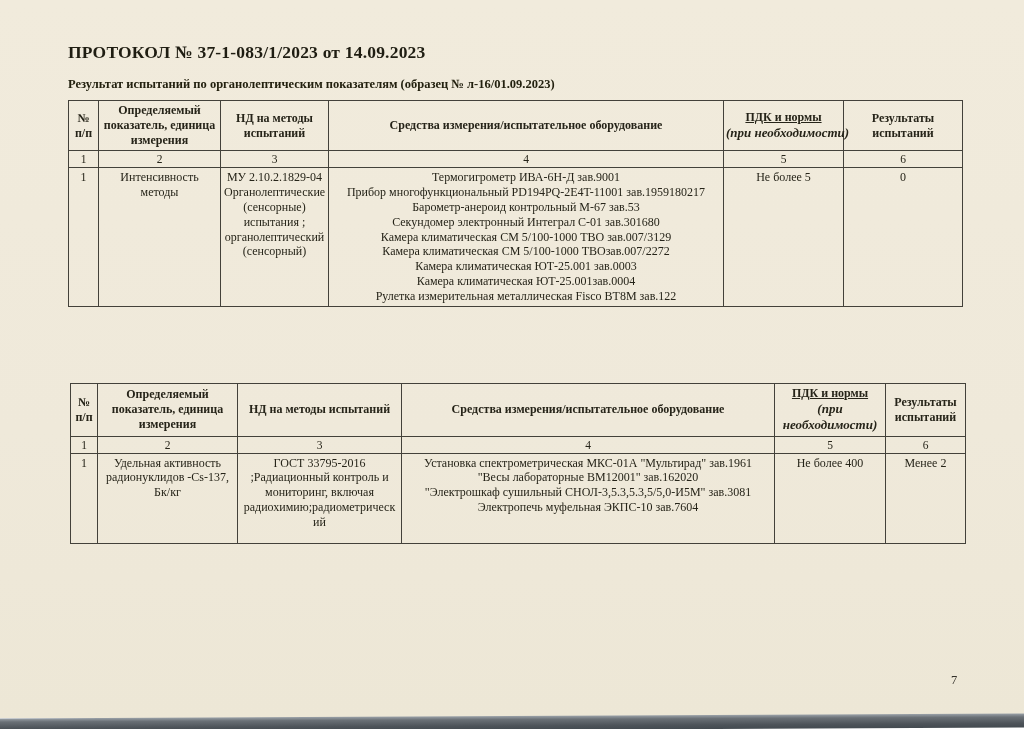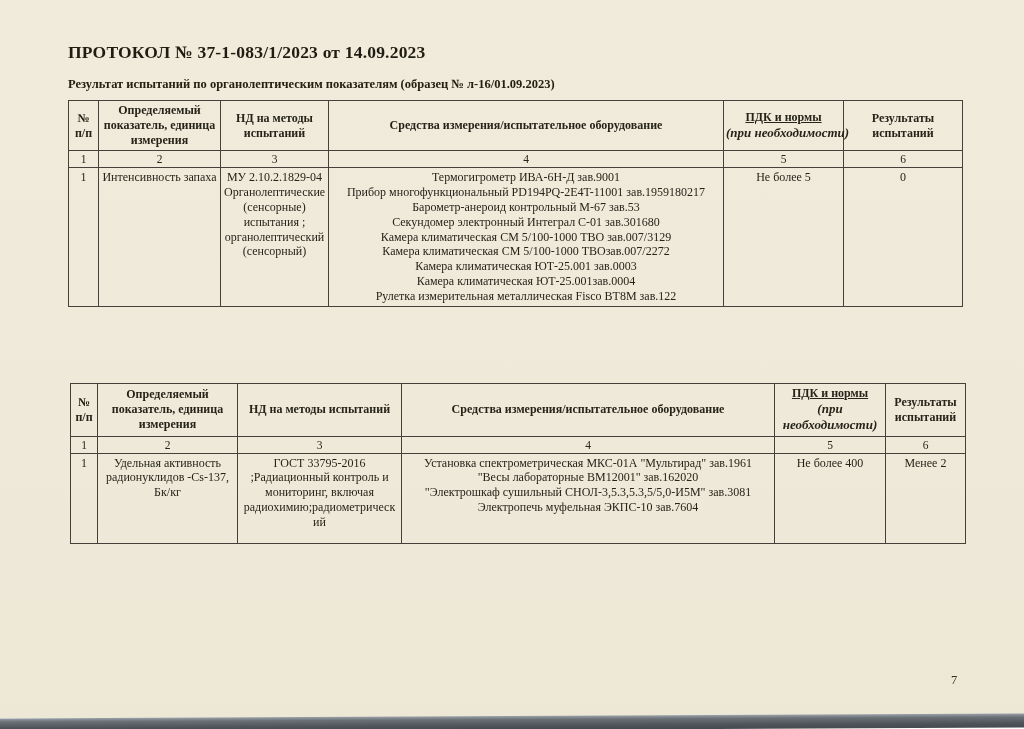--- a/index.html
+++ b/index.html
@@ -99,21 +99,21 @@
         <td>2</td>
         <td>3</td>
         <td>4</td>
         <td>5</td>
         <td>6</td>
       </tr>
     </thead>
     <tbody>
       <tr class="datarow">
         <td>1</td>
-        <td>Интенсивность запаха</td>
+        <td>Интенсивность методы</td>
         <td>МУ 2.10.2.1829-04 Органолептические (сенсорные) испытания ; органолептический (сенсорный)</td>
         <td class="equip">Термогигрометр ИВА-6Н-Д зав.9001
 Прибор многофункциональный PD194PQ-2E4T-11001 зав.1959180217
 Барометр-анероид контрольный М-67 зав.53
 Секундомер электронный Интеграл С-01 зав.301680
 Камера климатическая СМ 5/100-1000 ТВО зав.007/3129
 Камера климатическая СМ 5/100-1000 ТВОзав.007/2272
 Камера климатическая ЮТ-25.001 зав.0003
 Камера климатическая ЮТ-25.001зав.0004
 Рулетка измерительная металлическая Fisco BT8M зав.122</td>

